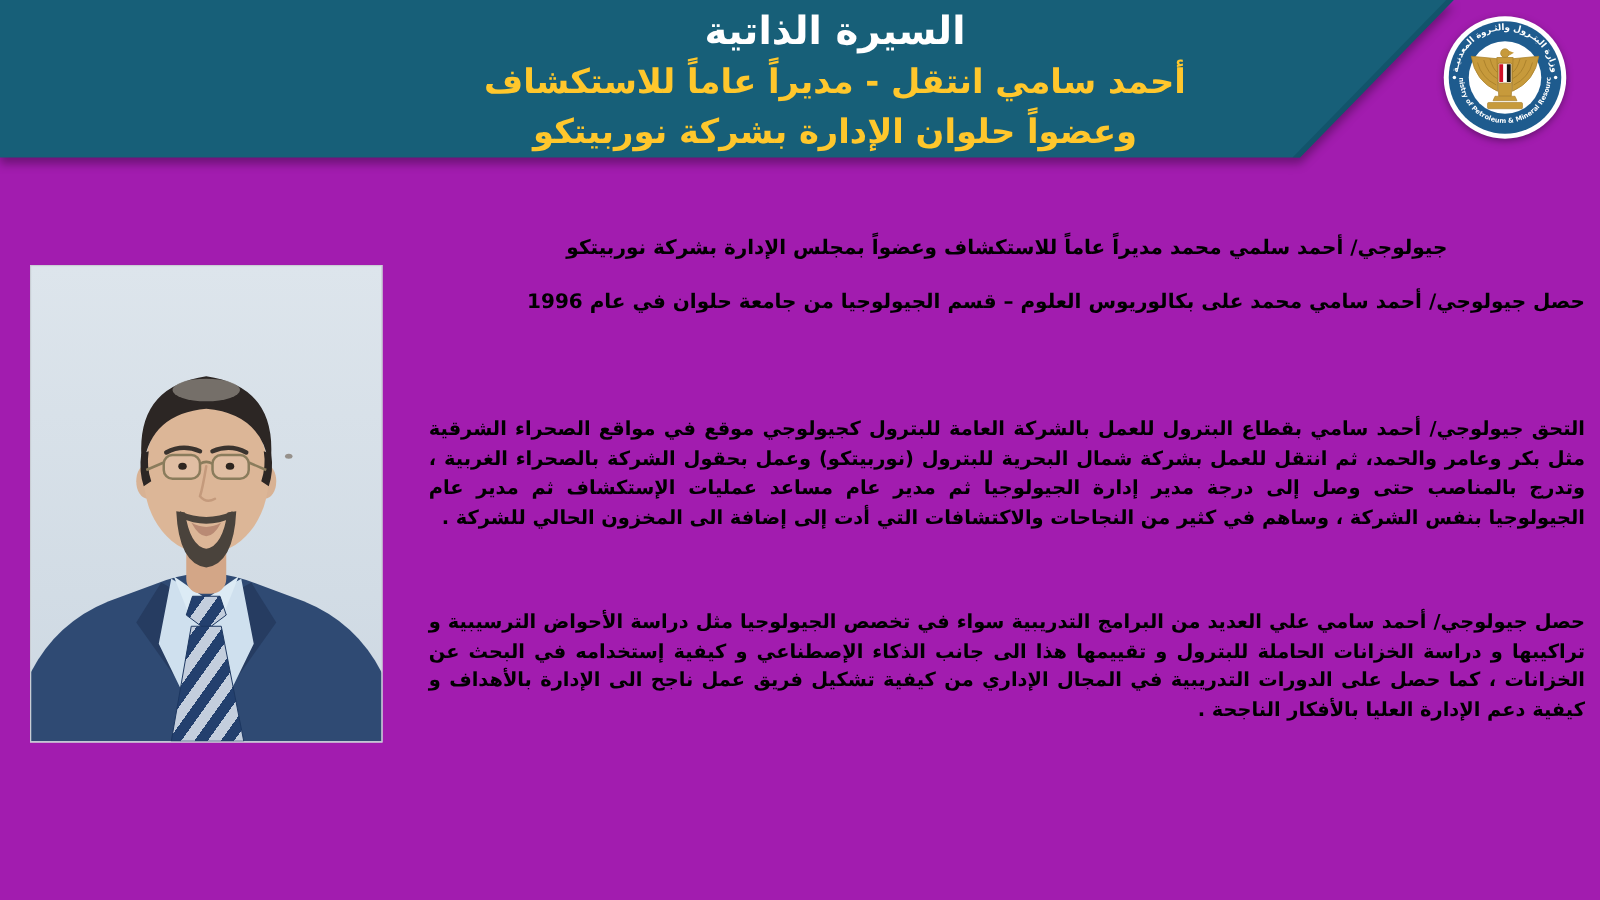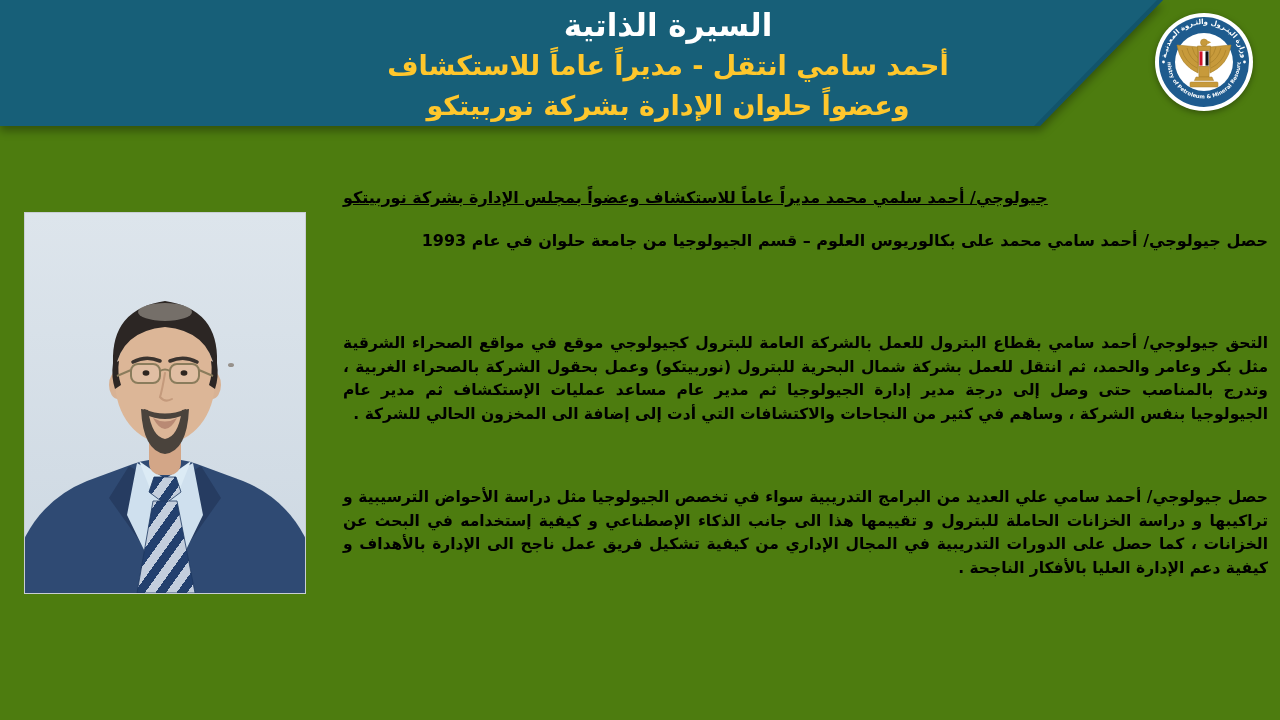--- a/index.html
+++ b/index.html
@@ -1,21 +1,21 @@
 <!DOCTYPE html>
 <html lang="ar"><head>
 <meta charset="utf-8">
 <style>
   html,body{margin:0;padding:0;}
   body{
     width:1280px;height:720px;background:#ffffff;
     font-family:"DejaVu Sans", sans-serif;
     overflow:hidden;position:relative;
   }
-  .slide{position:relative;width:1280px;height:720px;background:#4d7c0f;}
+  .slide{position:relative;width:1280px;height:720px;background:#a21caf;}
 
   
   .header-band-svg{
     position:absolute;top:0;left:0;width:1280px;height:140px;
     filter:drop-shadow(0 5px 4px rgba(0,0,0,0.33));
   }
   .header-text{
     position:absolute;top:0;left:348px;width:640px;
     text-align:center;direction:rtl;z-index:3;
   }
@@ -38,21 +38,21 @@
   .photo-svg{
     position:absolute;left:24px;top:212px;width:280px;height:380px;
     border:1px solid #c9ced4;background:#d6dfe8;
   }
 
   
   .content{
     position:absolute;right:12px;left:343px;direction:rtl;color:#000;
   }
   .cv-heading{
-    top:186px;font-size:16px;font-weight:bold;text-align:left;line-height:24px;text-decoration:underline;
+    top:186px;font-size:16px;font-weight:bold;text-align:center;line-height:24px;
   }
   .cv-education{
     top:229px;font-size:16px;font-weight:bold;text-align:right;line-height:24px;
   }
   .cv-paragraph{
     font-size:15.5px;font-weight:bold;text-align:justify;line-height:23.5px;margin-top:12px;
   }
   .cv-career{top:320px;}
   .cv-training{top:474px;}
 </style>
@@ -163,17 +163,17 @@
       <path d="M140,160 Q137,178 135,184 Q140,190 147,186" stroke="#C49A7C" stroke-width="2" fill="none" stroke-linecap="round"></path>
 
       <path d="M119,196 Q140,205 161,196 L161,201 Q140,211 119,201 Z" fill="#4A433C"></path>
       <path d="M116,196 Q118,238 140,241 Q162,238 164,196 L157,197 Q153,224 140,226 Q127,224 123,197 Z" fill="#4A433C"></path>
       <path d="M128,205 Q140,212 152,205 Q146,216 140,216 Q134,216 128,205 Z" fill="#B98A74"></path>
       <ellipse cx="206" cy="152" rx="3" ry="2" fill="#6B5B4C" opacity="0.6"></ellipse>
     </g>
   </svg>
 
   <div class="content cv-heading">جيولوجي/ أحمد سلمي محمد مديراً عاماً للاستكشاف وعضواً بمجلس الإدارة بشركة نوربيتكو</div>
-  <div class="content cv-education">حصل جيولوجي/ أحمد سامي محمد على بكالوريوس العلوم – قسم الجيولوجيا من جامعة حلوان في عام 1993</div>
+  <div class="content cv-education">حصل جيولوجي/ أحمد سامي محمد على بكالوريوس العلوم – قسم الجيولوجيا من جامعة حلوان في عام 1996</div>
   <div class="content cv-paragraph cv-career">التحق جيولوجي/ أحمد سامي بقطاع البترول للعمل بالشركة العامة للبترول كجيولوجي موقع في مواقع الصحراء الشرقية مثل بكر وعامر والحمد، ثم انتقل للعمل بشركة شمال البحرية للبترول (نوربيتكو) وعمل بحقول الشركة بالصحراء الغربية ، وتدرج بالمناصب حتى وصل إلى درجة مدير إدارة الجيولوجيا ثم مدير عام مساعد عمليات الإستكشاف ثم مدير عام الجيولوجيا بنفس الشركة ، وساهم في كثير من النجاحات والاكتشافات التي أدت إلى إضافة الى المخزون الحالي للشركة .</div>
   <div class="content cv-paragraph cv-training">حصل جيولوجي/ أحمد سامي علي العديد من البرامج التدريبية سواء في تخصص الجيولوجيا مثل دراسة الأحواض الترسيبية و تراكيبها و دراسة الخزانات الحاملة للبترول و تقييمها هذا الى جانب الذكاء الإصطناعي و كيفية إستخدامه في البحث عن الخزانات ، كما حصل على الدورات التدريبية في المجال الإداري من كيفية تشكيل فريق عمل ناجح الى الإدارة بالأهداف و كيفية دعم الإدارة العليا بالأفكار الناجحة .</div>
 
 </div>
 
 </body></html>

